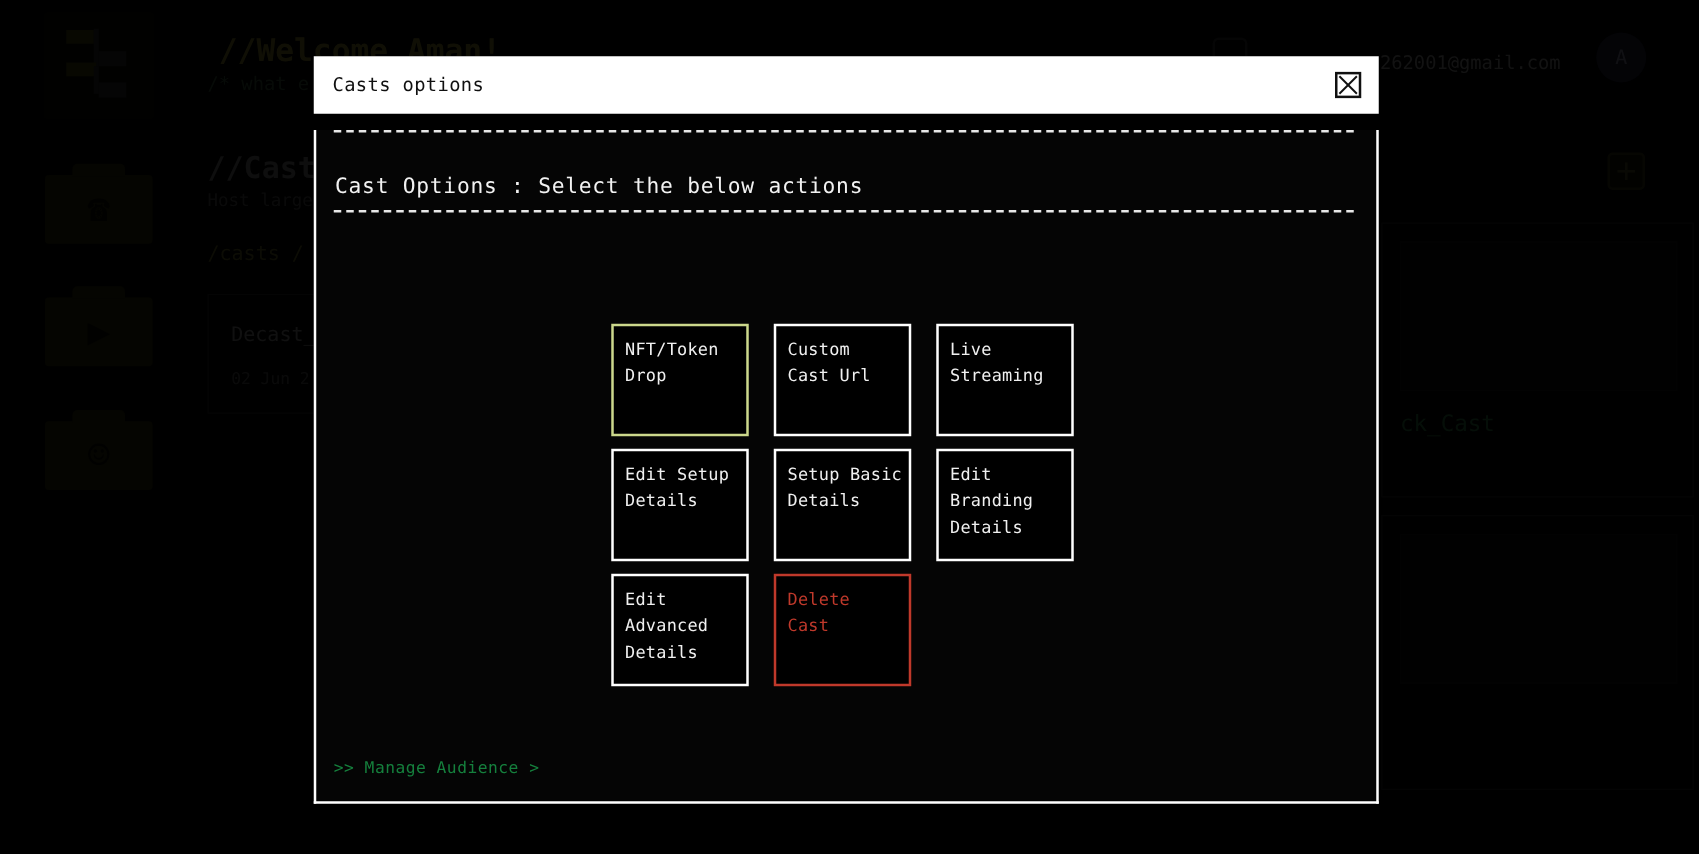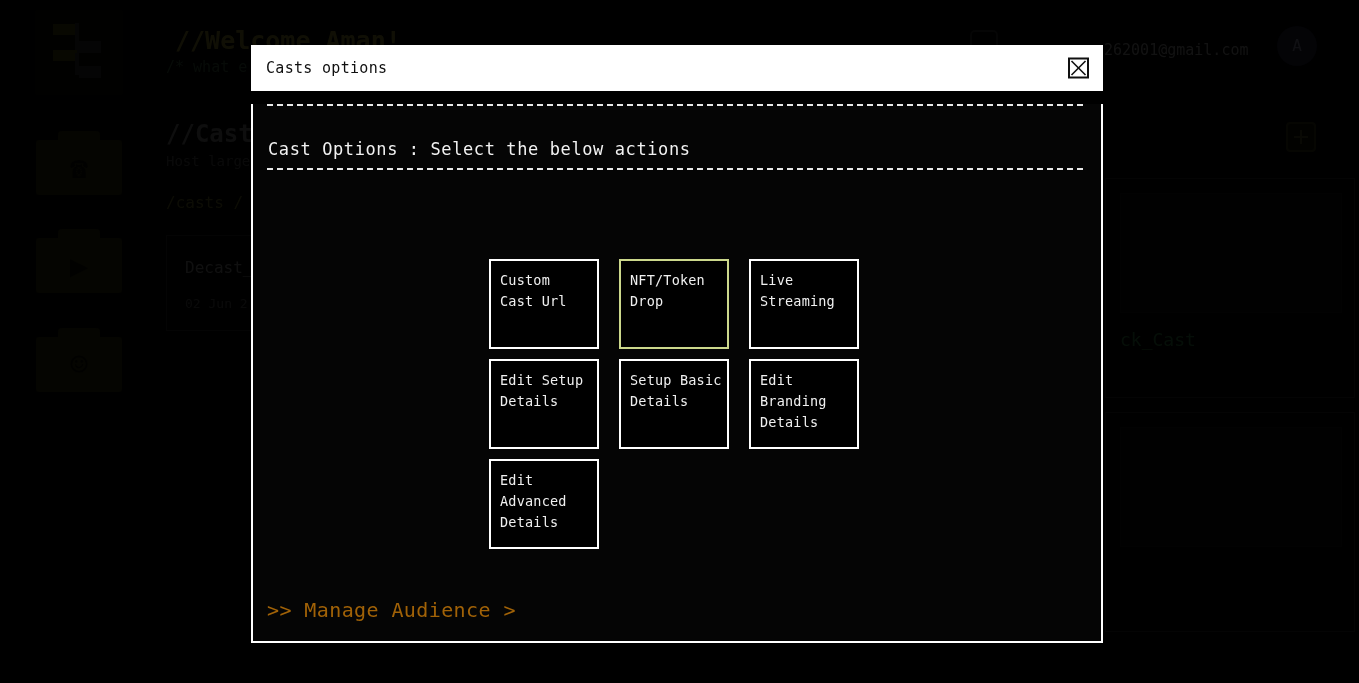--- a/index.html
+++ b/index.html
@@ -272,22 +272,22 @@
     overflow: hidden;
   }
   .opt.accent { border-color: #ccd88c; }
   .opt.danger { border-color: #c0392b; color: #c0392b; }
 
   
   #modal-footer-link {
     position: absolute;
     left: 14px;
     bottom: 19px;
-    font-size: 20px;
-    color: #a16207;
+    font-size: 13px;
+    color: #15803d;
     letter-spacing: 0.4px;
     cursor: pointer;
   }
 </style>
 </head>
 <body>
 
 <div id="root">
 
   <div id="bg-app">
@@ -358,34 +358,36 @@
       </span>
     </div>
 
     <div id="modal-body">
 
       <div id="heading-wrap">
         <div id="modal-heading">Cast Options : Select the below actions</div>
       </div>
 
       <div id="option-grid">
+          <div class="opt accent">NFT/Token
+Drop</div>
           <div class="opt">Custom
 Cast Url</div>
-          <div class="opt accent">NFT/Token
-Drop</div>
           <div class="opt">Live
 Streaming</div>
           <div class="opt">Edit Setup
 Details</div>
           <div class="opt">Setup Basic
 Details</div>
           <div class="opt">Edit
 Branding
 Details</div>
           <div class="opt">Edit
 Advanced
 Details</div>
+          <div class="opt danger">Delete
+Cast</div>
         </div>
 
       <div id="modal-footer-link">&gt;&gt; Manage Audience &gt;</div>
     </div>
   </div>
 </div>
 
 </body></html>

